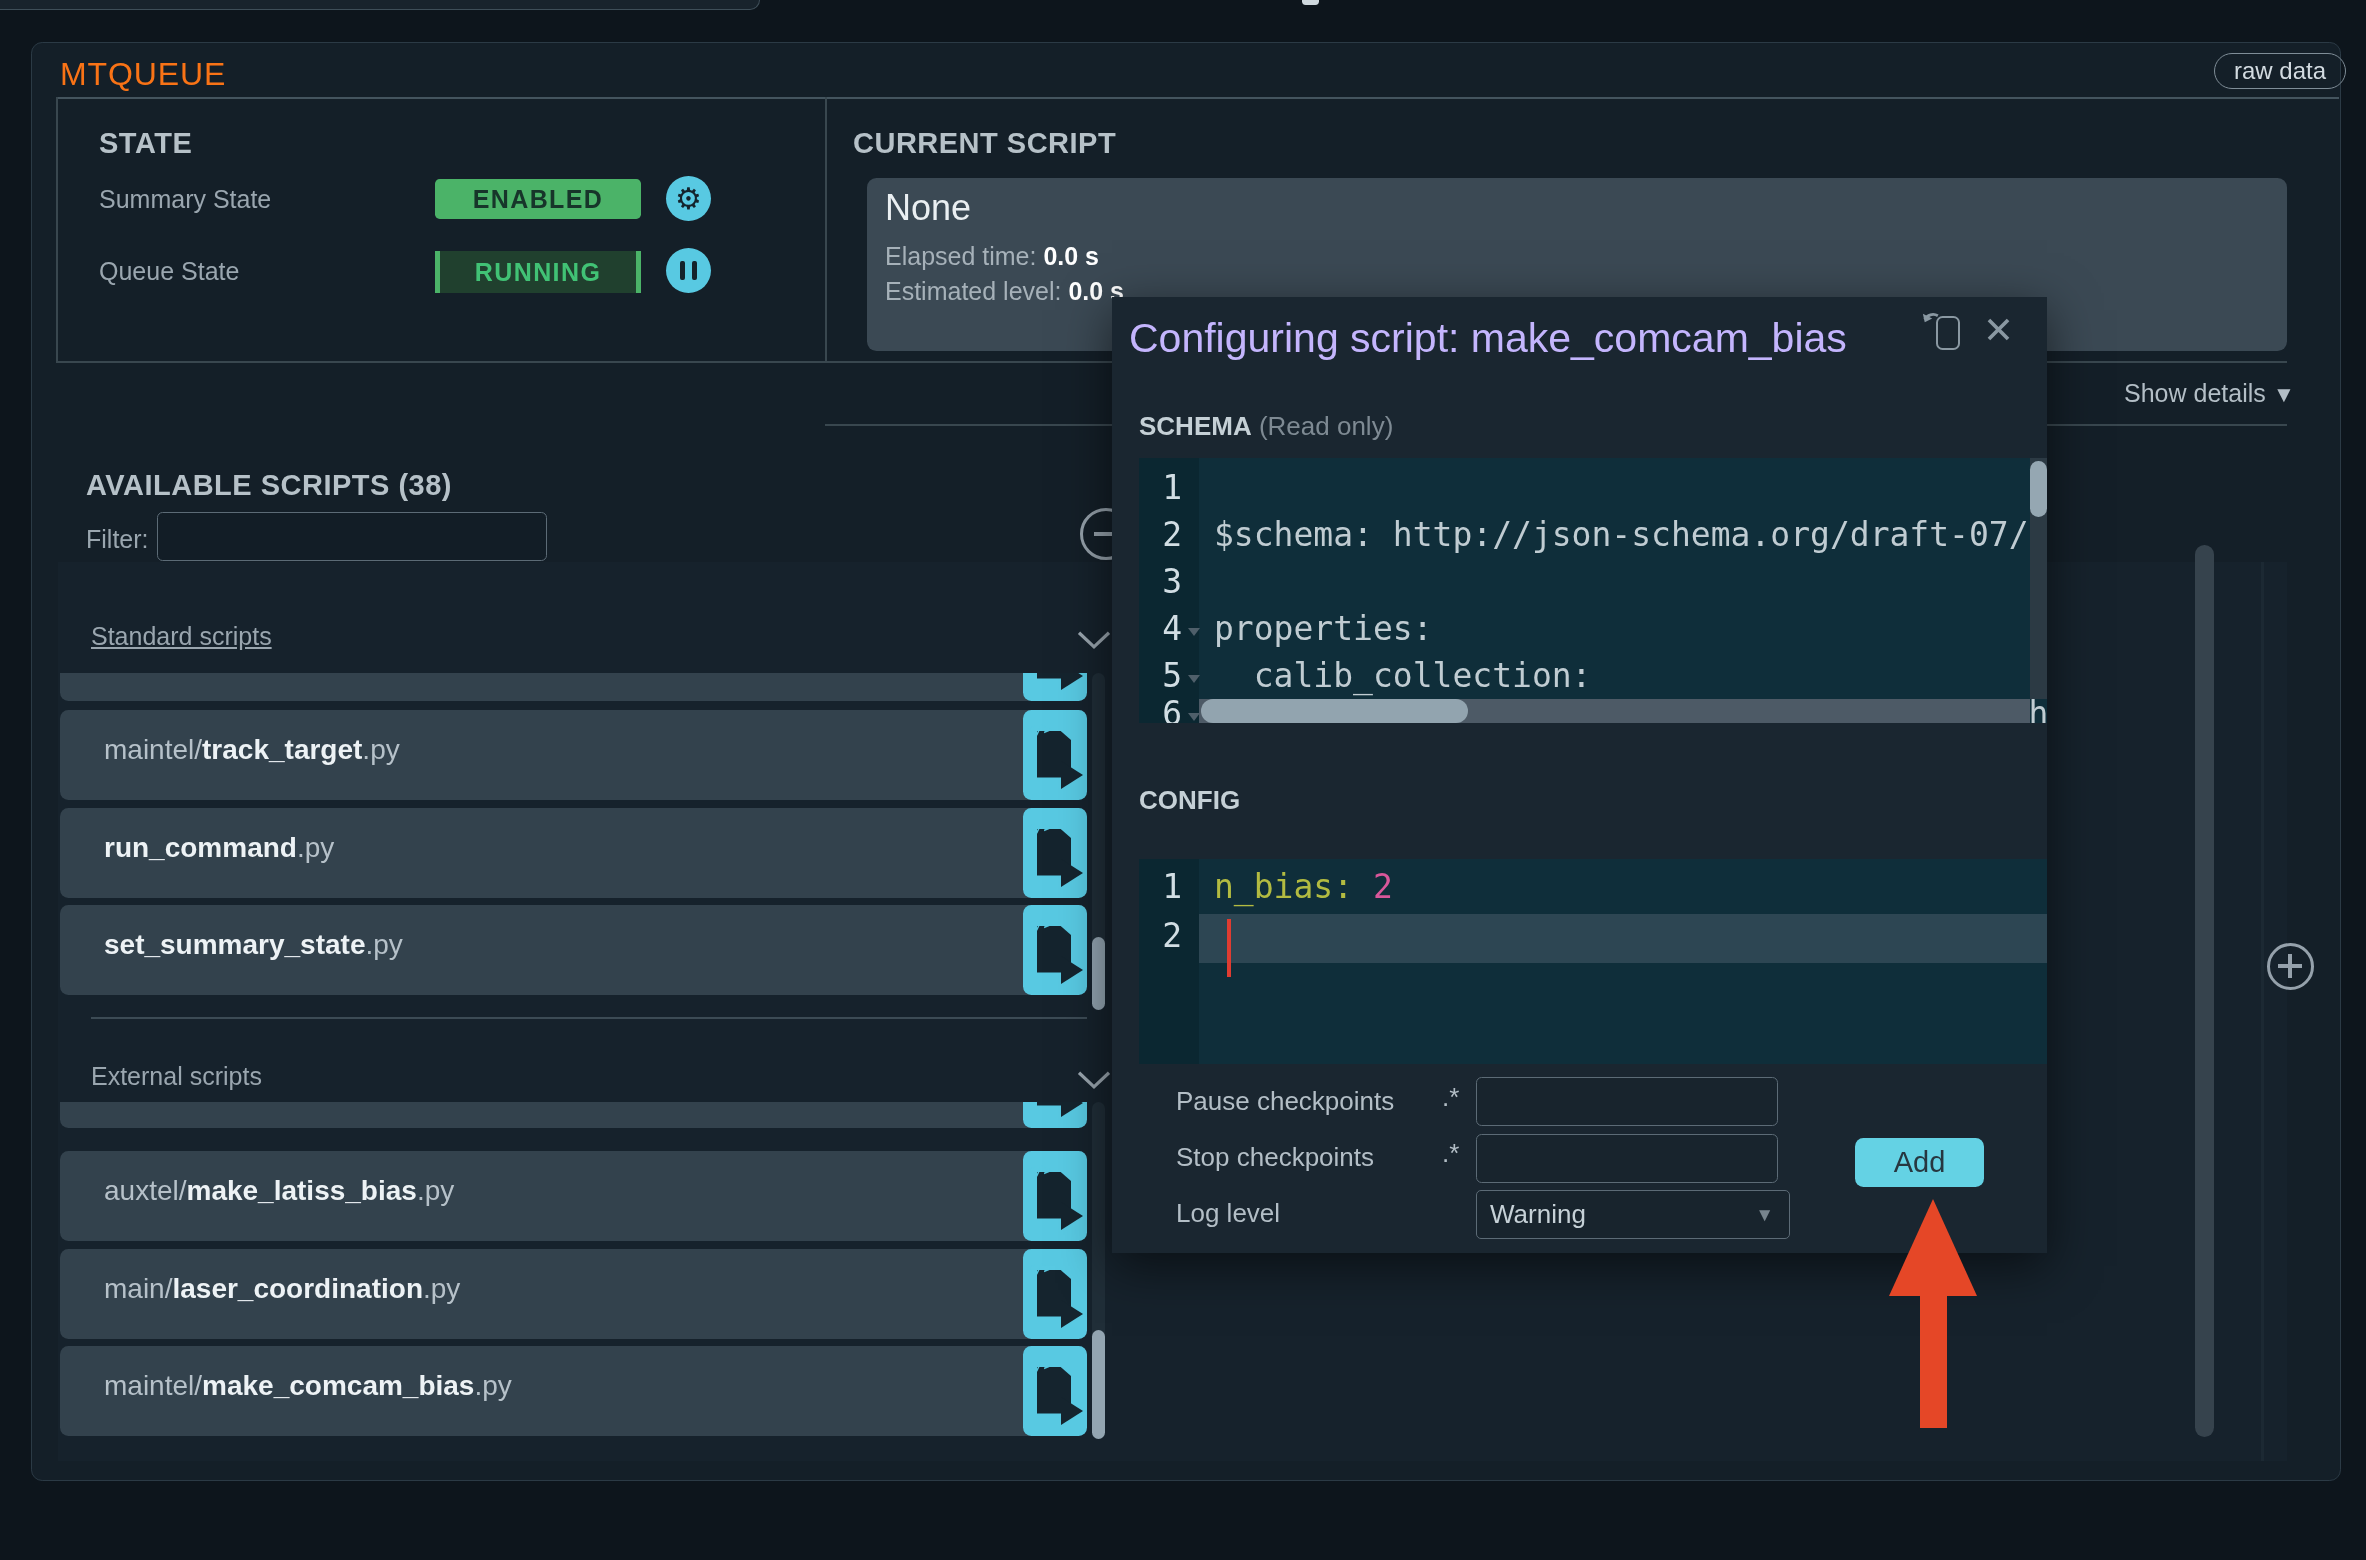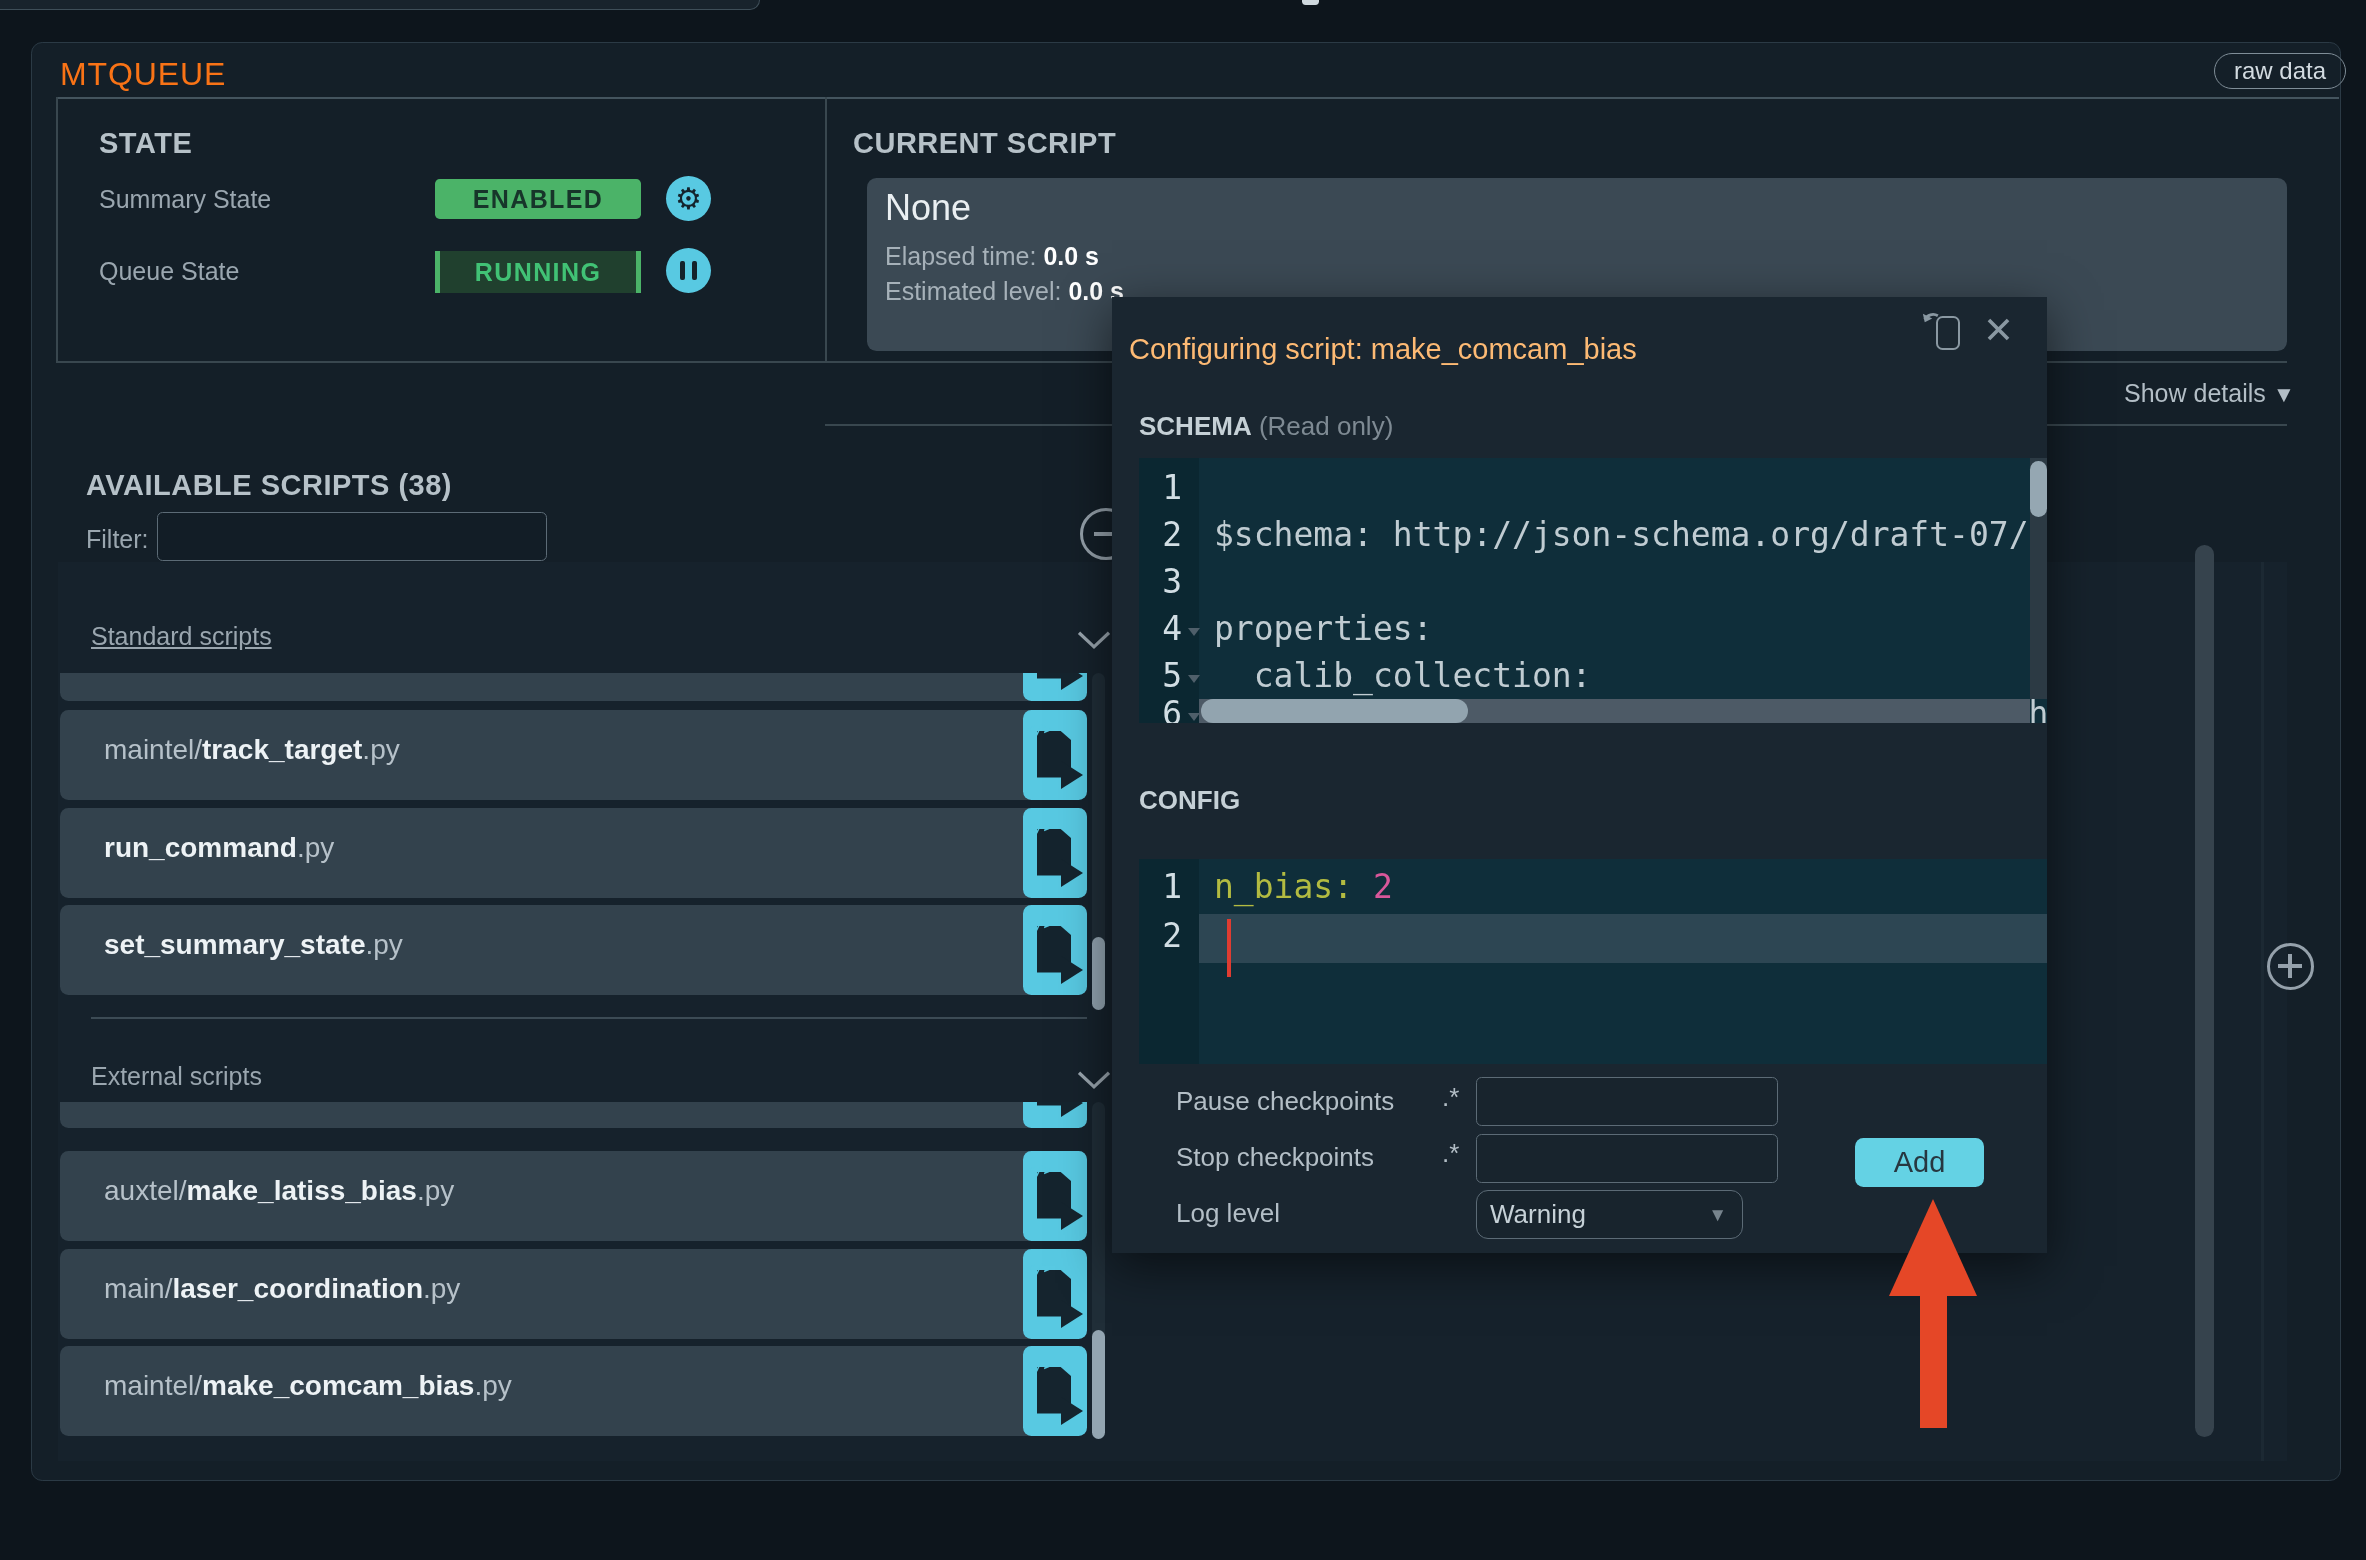--- a/index.html
+++ b/index.html
@@ -49,42 +49,42 @@
   .doc-code{position:absolute;left:3.7px;top:11.2px;font-family:"DejaVu Sans Mono",monospace;
             font-size:14px;font-weight:bold;color:#58c9e2;}
   .play-tri{position:absolute;right:3.7px;bottom:11.2px;width:0;height:0;
             border-left:22.5px solid #15242e;border-top:14px solid transparent;border-bottom:14px solid transparent;}
   .sb-track{position:absolute;width:13px;background:#202e38;border-radius:6.6px;}
   .sb-thumb{position:absolute;width:13px;background:#93a5b1;border-radius:6.6px;}
   .clipwrap{position:absolute;overflow:hidden;width:1027px;}
   
   .modal{left:1112px;top:297px;width:935px;height:956px;background:#1a2630;z-index:10;
          box-shadow:0 13px 47px rgba(0,0,0,.55);}
-  .modal-title{position:absolute;left:17px;top:36px;font-size:29px;color:#fdba74;}
+  .modal-title{position:absolute;left:17px;top:18px;font-size:41px;color:#c4b5fd;}
   .rotate-rect{position:absolute;width:24px;height:34px;border:2.8px solid #8a98a2;border-radius:6.6px;box-sizing:border-box;}
   .xclose{position:absolute;font-size:37px;color:#8a98a2;line-height:1;}
   .editor{position:absolute;left:27px;width:908px;background:#0f2e3a;overflow:hidden;}
   .gutter{position:absolute;left:0;top:0;width:60px;height:100%;background:#0b2731;}
   .cl{position:absolute;left:0;width:100%;height:47px;font-family:"DejaVu Sans Mono",monospace;font-size:33px;}
   .cl .num{position:absolute;left:0;top:0;width:43px;text-align:right;color:#d2dee4;}
   .cl .code{position:absolute;left:75px;top:0;white-space:pre;color:#c0ccd2;}
   .kw{color:#b3bb41;}
   .numlit{color:#d8579a;}
   .fold{position:absolute;left:49px;top:19px;width:0;height:0;border-left:6.6px solid transparent;
         border-right:6.6px solid transparent;border-top:8.4px solid #4f5f6a;}
   .activeline{position:absolute;left:60px;width:848px;height:49px;background:#2d4653;}
   .caret-bar{position:absolute;left:88px;width:3.7px;height:58px;background:#e03c31;}
   .hsb-track{position:absolute;left:60px;bottom:0;height:24px;background:#4d5a66;}
   .hsb-thumb{position:absolute;bottom:0;height:24px;background:#92a4af;border-radius:12px;}
   .vsb-track{position:absolute;right:0;top:0;width:17px;background:#2c3a44;}
   .vsb-thumb{position:absolute;right:0;width:17px;background:#95a7b2;border-radius:8.4px;}
   .fld-label{position:absolute;font-size:26px;color:#b3bec6;}
   .fld-input{position:absolute;width:302px;height:49px;background:#18242d;border:1.9px solid #5c6b76;
              border-radius:5.6px;box-sizing:border-box;color:#d3dbe1;font-size:25px;padding:0 11.2px;outline:none;}
-  .select{position:absolute;width:267px;height:49px;background:#18242d;border:1.9px solid #5c6b76;border-radius:12px;
+  .select{position:absolute;width:314px;height:49px;background:#18242d;border:1.9px solid #5c6b76;border-radius:5px;
           box-sizing:border-box;display:flex;align-items:center;padding:0 13px;font-size:26px;color:#c6d1d7;}
   .select .carat{position:absolute;right:15px;font-size:19px;color:#77848d;}
   .add-btn{position:absolute;left:743px;top:841px;width:129px;height:49px;background:#64d2e4;border:none;
            border-radius:8.4px;font-family:"Liberation Sans",sans-serif;font-size:29px;color:#273740;font-weight:500;}
   
   .arrow-head{left:1889px;top:1199px;width:0;height:0;z-index:20;
               border-left:44px solid transparent;border-right:44px solid transparent;border-bottom:97px solid #e54727;}
   .arrow-shaft{left:1920px;top:1291px;width:27px;height:137px;background:#e54727;z-index:20;}
   .chev{stroke:#9aa6af;stroke-width:3.5;fill:none;}
 </style>

